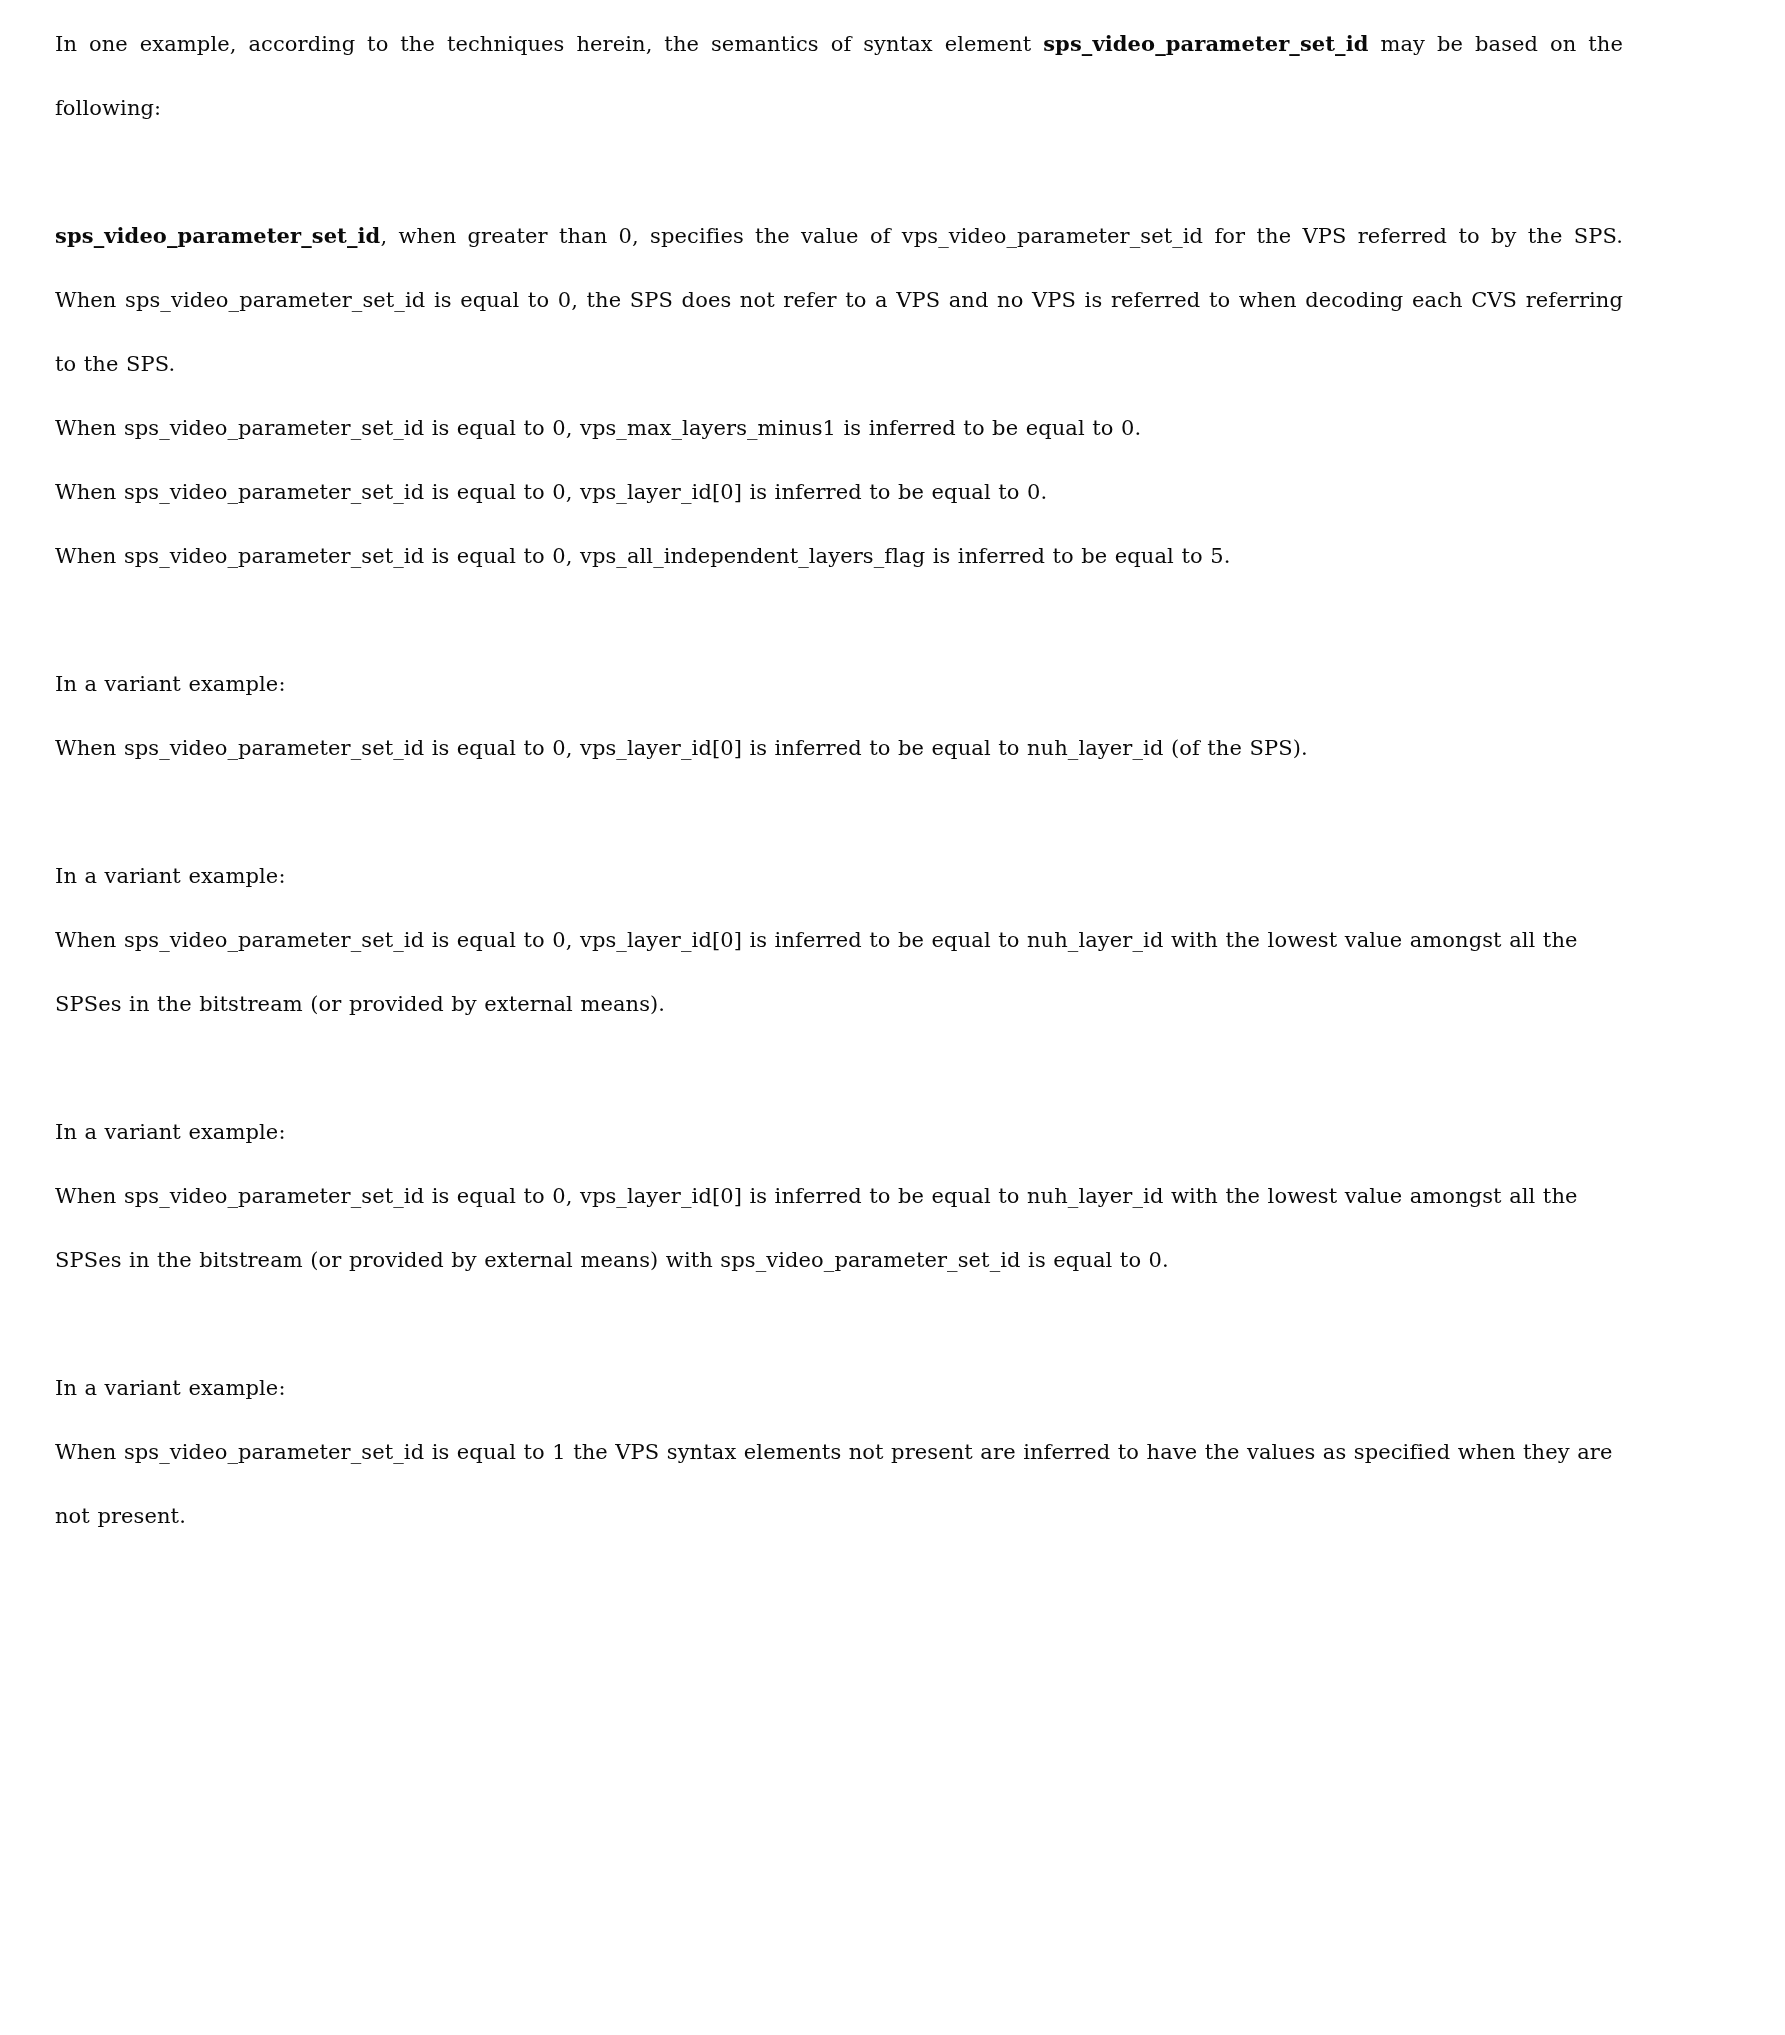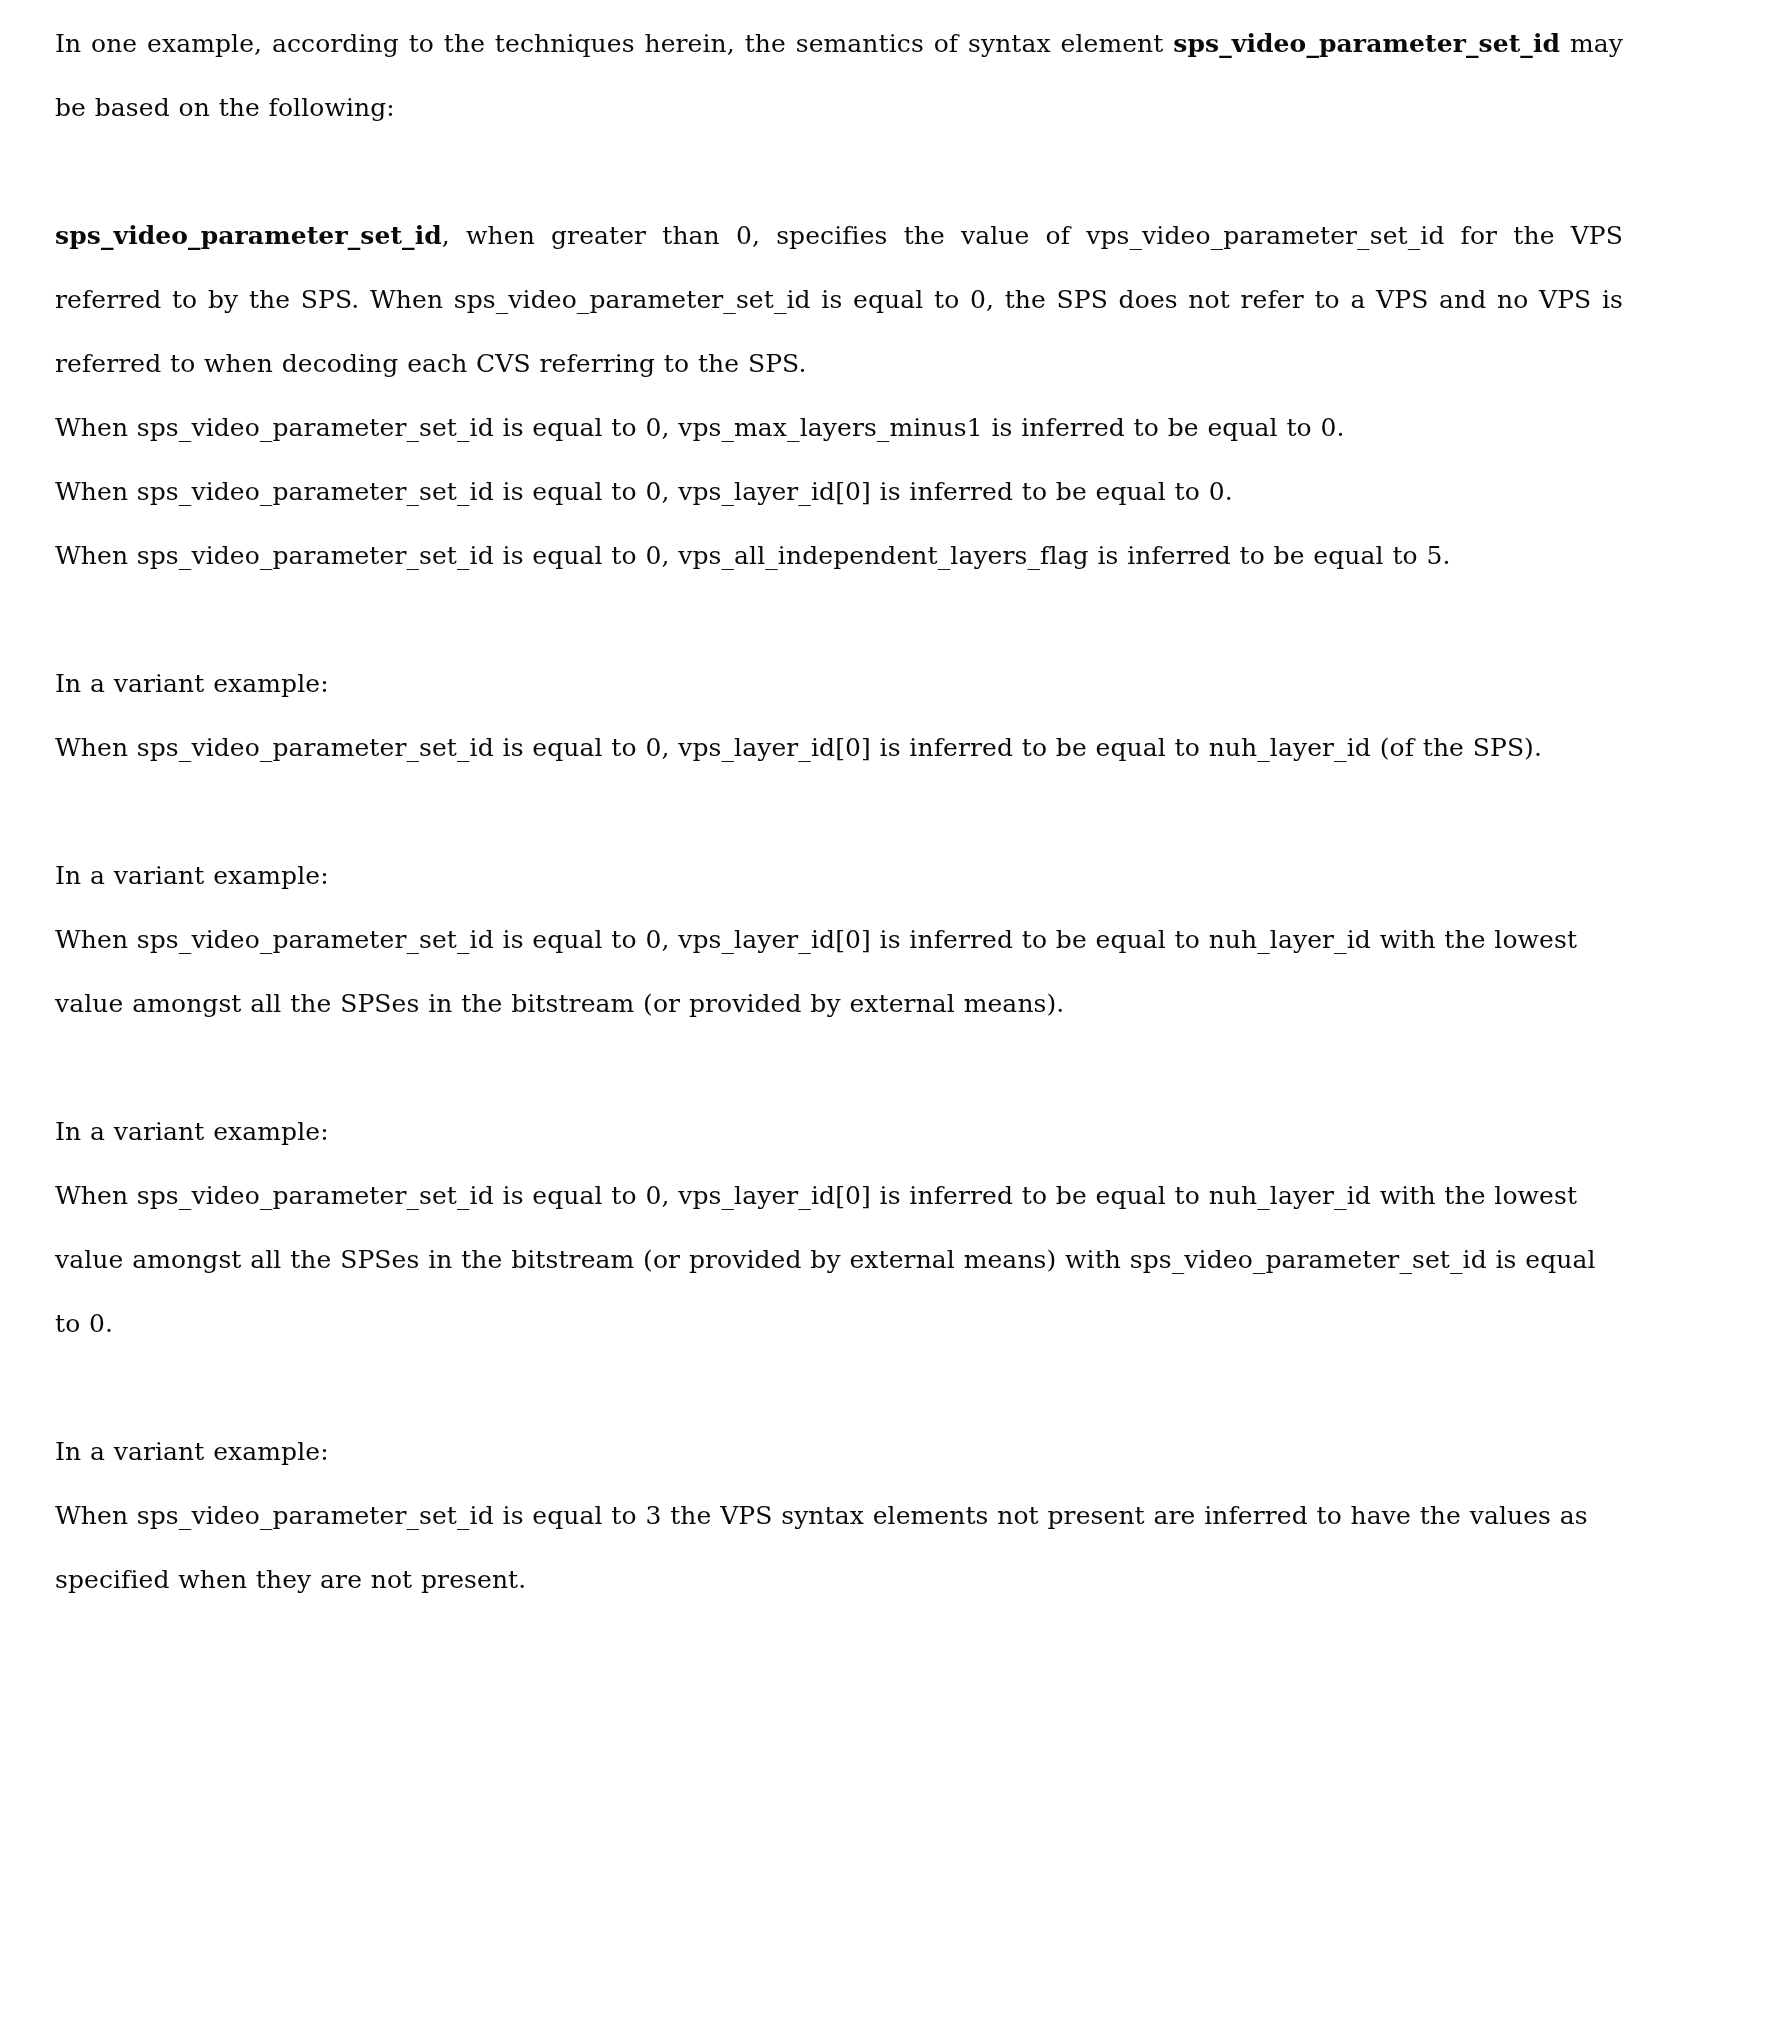--- a/index.html
+++ b/index.html
@@ -26,21 +26,21 @@
   }
 
   .column {
     position: absolute;
     left: 55px;
     top: 0px;
     width: 1568px;
   }
 
   .para {
-    font-size: 25px;
+    font-size: 21px;
     line-height: 64px;
     text-align: justify;
     text-justify: inter-word;
     letter-spacing: 0.1px;
     word-spacing: 0.7px;
     margin: 0;
     color: #0a0a0a;
   }
 
   .para.nojust {
@@ -92,17 +92,17 @@
     <p class="para nojust">When sps_video_parameter_set_id is equal to 0, vps_layer_id[0] is inferred to be equal to nuh_layer_id with the lowest value amongst all the SPSes in the bitstream (or provided by external means).</p>
 
     <div class="gap-md"></div>
 
     <p class="para nojust">In a variant example:</p>
     <p class="para nojust">When sps_video_parameter_set_id is equal to 0, vps_layer_id[0] is inferred to be equal to nuh_layer_id with the lowest value amongst all the SPSes in the bitstream (or provided by external means) with sps_video_parameter_set_id is equal to 0.</p>
 
     <div class="gap-md"></div>
 
     <p class="para nojust">In a variant example:</p>
-    <p class="para nojust">When sps_video_parameter_set_id is equal to 3 the VPS syntax elements not present are inferred to have the values as specified when they are not present.</p>
+    <p class="para nojust">When sps_video_parameter_set_id is equal to 1 the VPS syntax elements not present are inferred to have the values as specified when they are not present.</p>
 
   </div>
 </div>
 
 
 </body></html>

